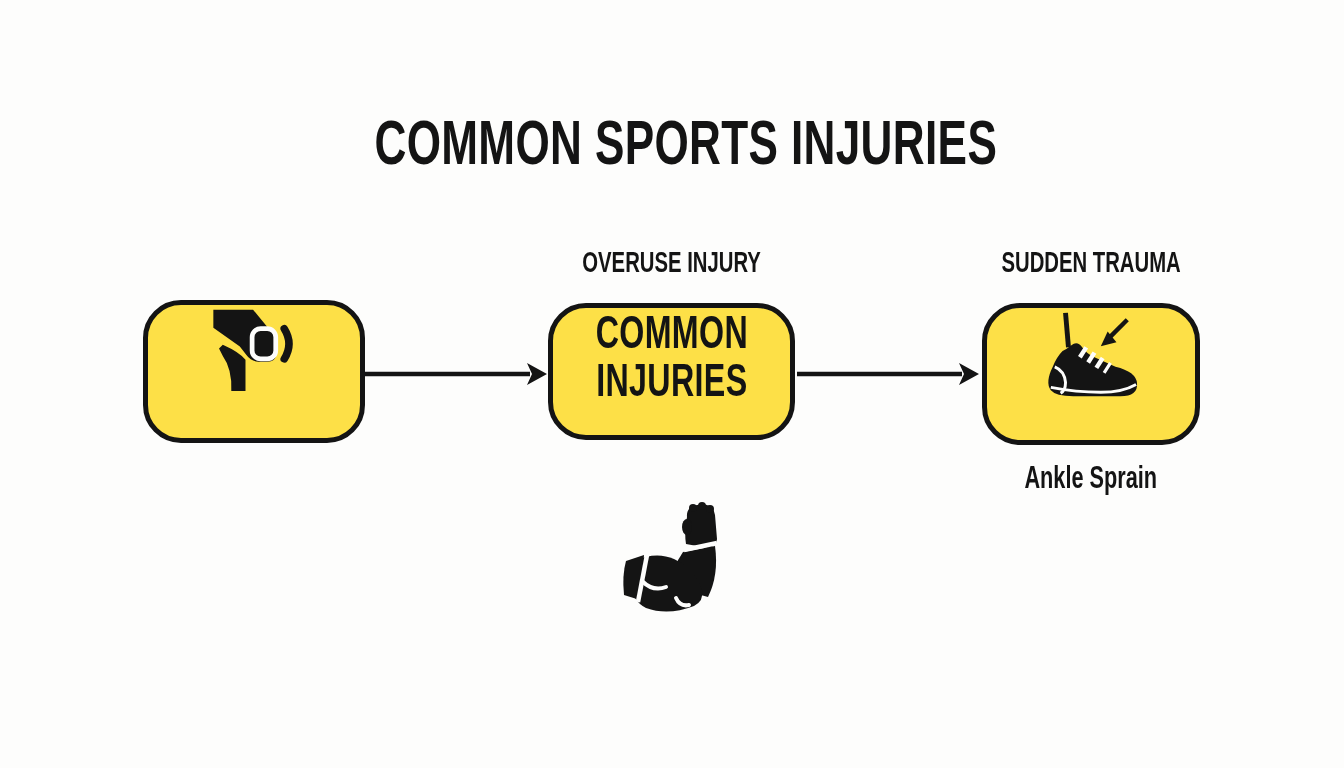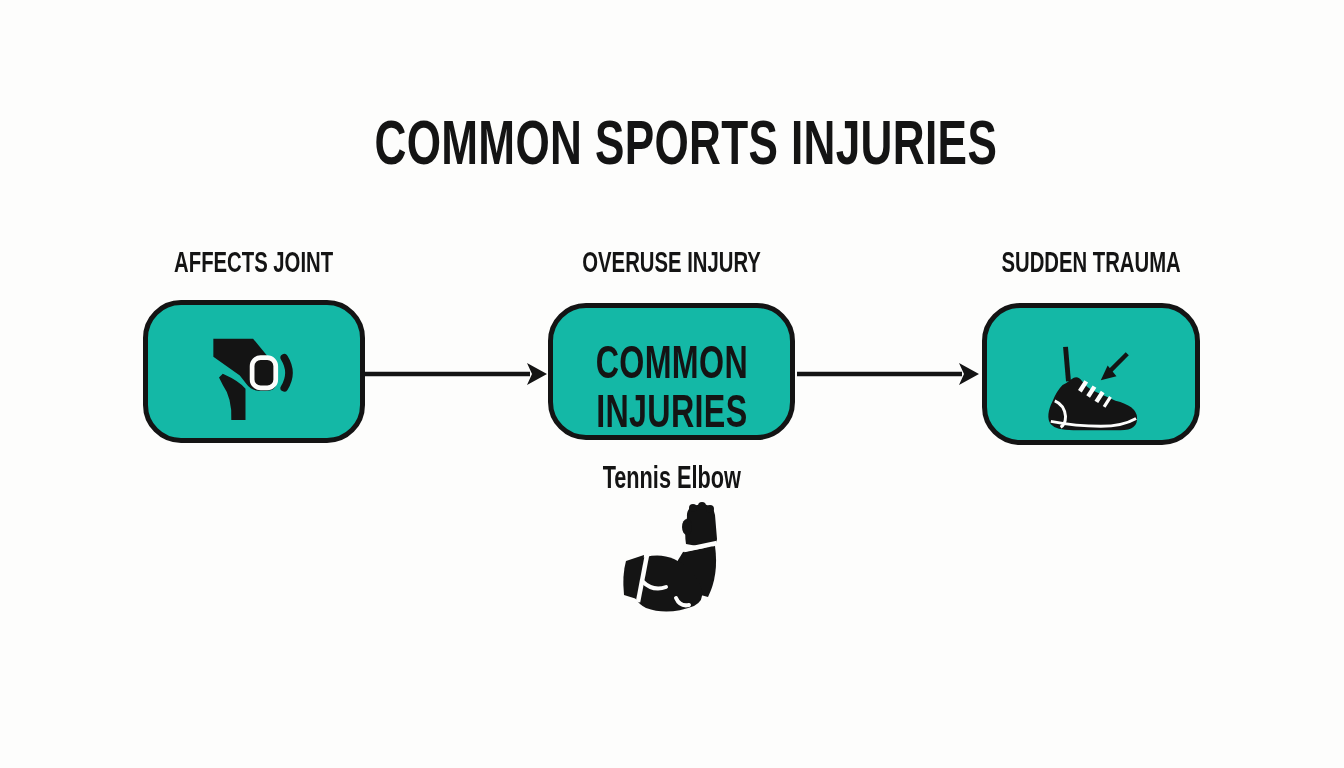--- a/index.html
+++ b/index.html
@@ -32,22 +32,22 @@
   .top-label { top: 246px; font-size: 29px; }
   .bottom-label { top: 460px; font-size: 31px; }
 
   .col1 { left: 104px;  width: 300px; }
   .col2 { left: 522px;  width: 300px; }
   .col3 { left: 941px;  width: 300px; }
 
   .node-box {
     position: absolute; box-sizing: border-box;
     border: 5px solid #141414; border-radius: 38px;
-    background: #14b8a6;
-    display: flex; align-items: flex-end; justify-content: center;
+    background: #fde047;
+    display: flex; align-items: flex-start; justify-content: center;
   }
   #box-1 { left: 143px; top: 300px; width: 222px; height: 143px; }
   #box-2 { left: 548px; top: 303px; width: 247px; height: 137px; }
   #box-3 { left: 982px; top: 303px; width: 218px; height: 142px; }
 
   .box-text {
     font-size: 46px; font-weight: bold; line-height: 1.05;
     text-align: center; letter-spacing: 0.5px;
   }
 
@@ -59,21 +59,20 @@
 
   svg { display: block; }
 </style>
 </head>
 <body>
 
 <div class="stage">
 
   <h1 class="title"><span class="condensed">COMMON SPORTS INJURIES</span></h1>
 
-  <div class="top-label col1"><span class="condensed">AFFECTS JOINT</span></div>
   <div class="top-label col3"><span class="condensed">SUDDEN TRAUMA</span></div>
   <div class="top-label col2"><span class="condensed">OVERUSE INJURY</span></div>
 
   <div class="node-box" id="box-1">
     <span>
       <svg width="104" height="104" viewBox="0 0 110 110" aria-hidden="true">
         <path fill="#141414" d="M12,5 L54,5 L78,34 L78,52 Q78,60 69,60 L60,60 Q52,60 47,53 L40,44 L12,24 Z"></path>
         <path fill="#141414" d="M22,42 Q40,50 46,58 L46,91 L31,91 Q32,68 22,54 L18,46 Z"></path>
         <rect x="53" y="25" width="25" height="32" rx="9" fill="#141414" stroke="#fdfdfc" stroke-width="5"></rect>
         <path d="M87,25 Q97,41 87,57" fill="none" stroke="#141414" stroke-width="8" stroke-linecap="round"></path>
@@ -104,21 +103,21 @@
 
   <svg class="arrow" id="arrow-1" width="186" height="36" viewBox="0 0 186 36">
     <line x1="2" y1="18" x2="167" y2="18" stroke="#141414" stroke-width="4.5"></line>
     <polygon points="164,7 184,18 164,29 169,18" fill="#141414"></polygon>
   </svg>
   <svg class="arrow" id="arrow-2" width="186" height="36" viewBox="0 0 186 36">
     <line x1="2" y1="18" x2="167" y2="18" stroke="#141414" stroke-width="4.5"></line>
     <polygon points="164,7 184,18 164,29 169,18" fill="#141414"></polygon>
   </svg>
 
-  <div class="bottom-label col2"><span class="condensed">Tennis Elbow</span></div>
+  <div class="bottom-label col3"><span class="condensed">Ankle Sprain</span></div>
 
   <span class="footer-icon">
     <svg width="132" height="125" viewBox="0 0 132 125" aria-hidden="true">
       <g fill="#141414">
         <path d="M87,22 Q86,12 97,10 Q113,7 115,20 L117,44 Q117,52 108,53 L86,49 Q84,36 87,22 Z"></path>
         <circle cx="93" cy="13" r="4"></circle>
         <circle cx="102" cy="11" r="4"></circle>
         <circle cx="110" cy="14" r="4"></circle>
         <ellipse cx="87" cy="32" rx="5" ry="8"></ellipse>
         <path d="M83,57 L115,51 Q119,80 108,102 L72,92 Q72,72 83,57 Z"></path>

